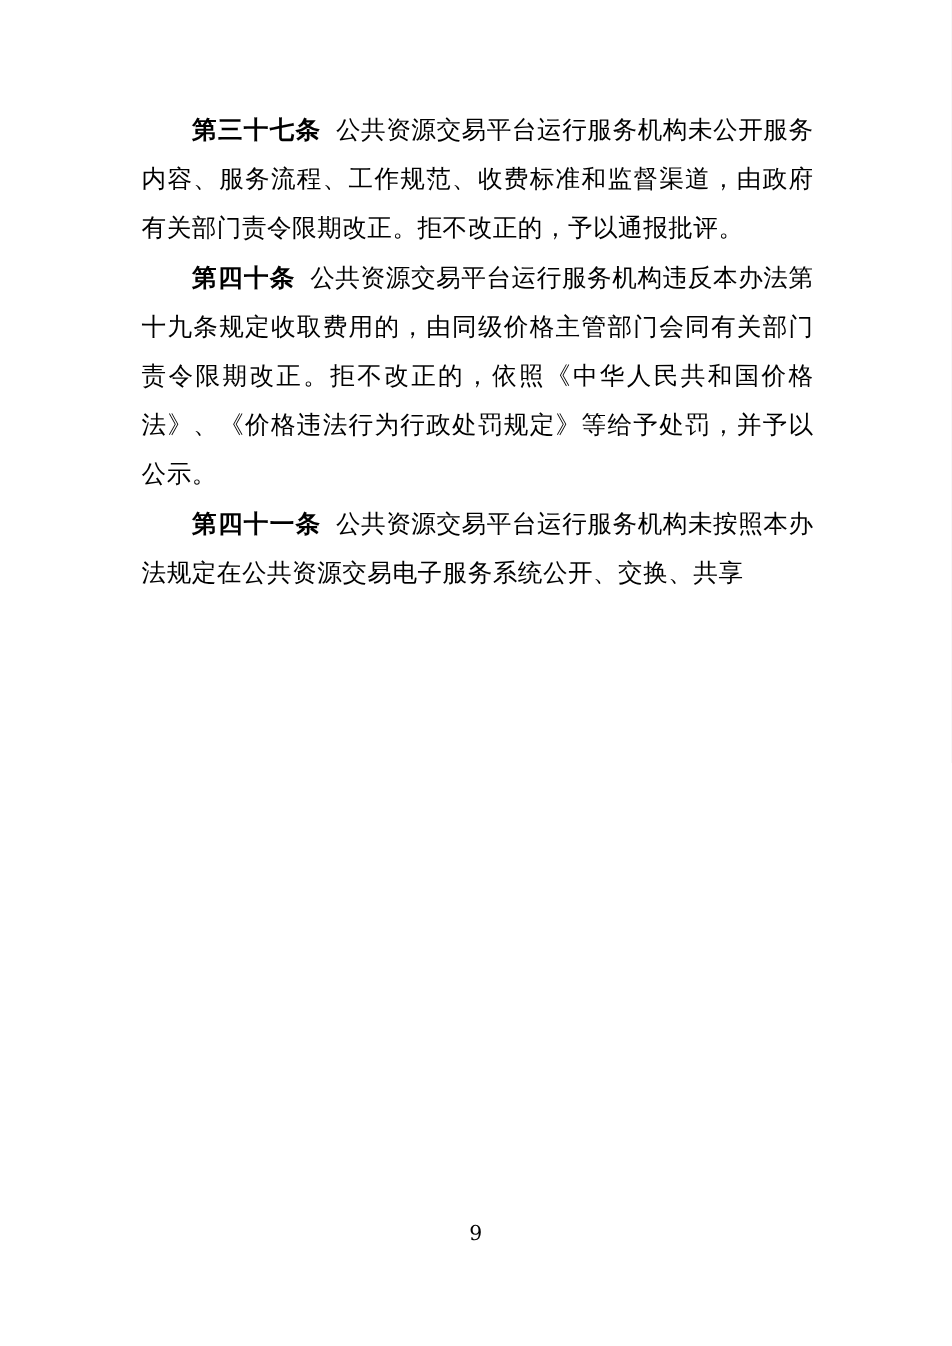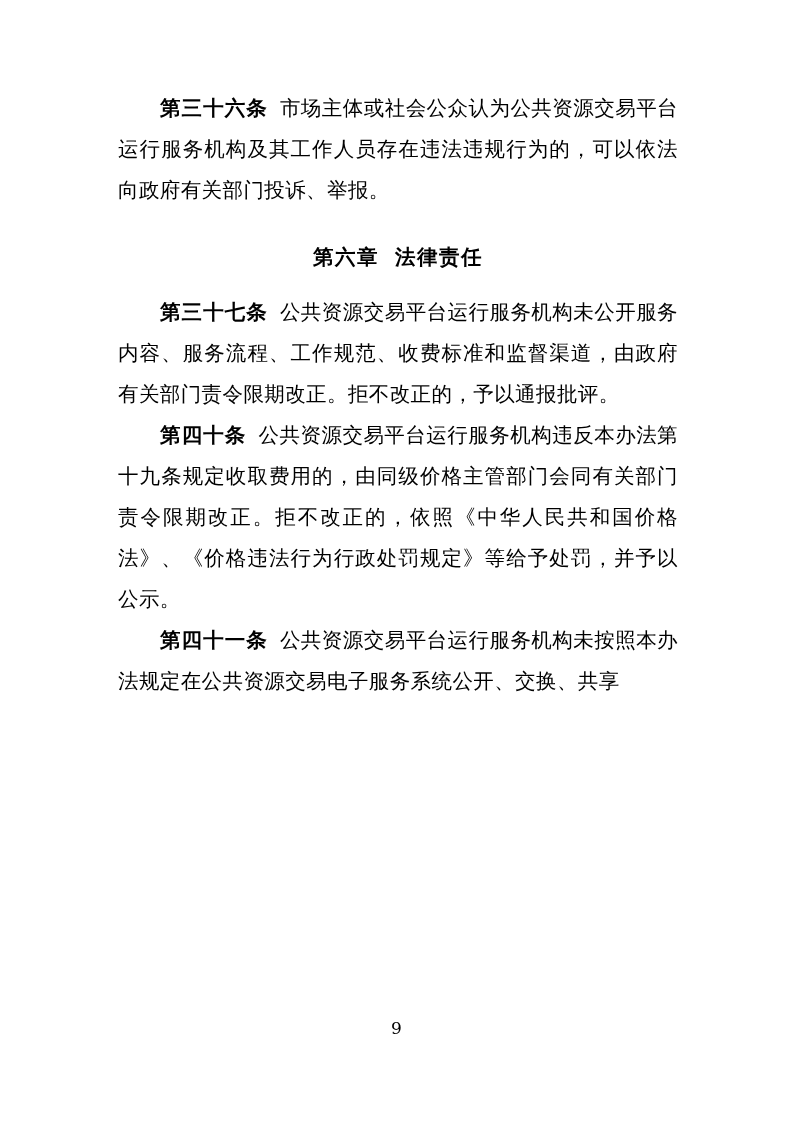--- a/index.html
+++ b/index.html
@@ -65,28 +65,22 @@
     font-size: 17px;
     font-family: "DejaVu Serif", "Liberation Serif", serif;
   }
 </style>
 </head>
 <body>
 
 <div class="page">
   <div class="content">
 
-    <p class="para">
-      <span class="indent"></span><span class="article-no">第三十六条</span><span class="gap-after-no"></span><span>市场主体或社会公众认为公共资源交易平台运行服务机构及其工作人员存在违法违规行为的，可以依法向政府有关部门投诉、举报。</span>
-    </p>
 
 
-    <h2 class="chapter">
-      <span>第六章</span><span class="sep"></span><span>法律责任</span>
-    </h2>
 
     <p class="para">
       <span class="indent"></span><span class="article-no">第三十七条</span><span class="gap-after-no"></span><span>公共资源交易平台运行服务机构未公开服务内容、服务流程、工作规范、收费标准和监督渠道，由政府有关部门责令限期改正。拒不改正的，予以通报批评。</span>
     </p>
 
 
     <p class="para">
       <span class="indent"></span><span class="article-no">第四十条</span><span class="gap-after-no"></span><span>公共资源交易平台运行服务机构违反本办法第十九条规定收取费用的，由同级价格主管部门会同有关部门责令限期改正。拒不改正的，依照《中华人民共和国价格法》、《价格违法行为行政处罚规定》等给予处罚，并予以公示。</span>
     </p>
 

